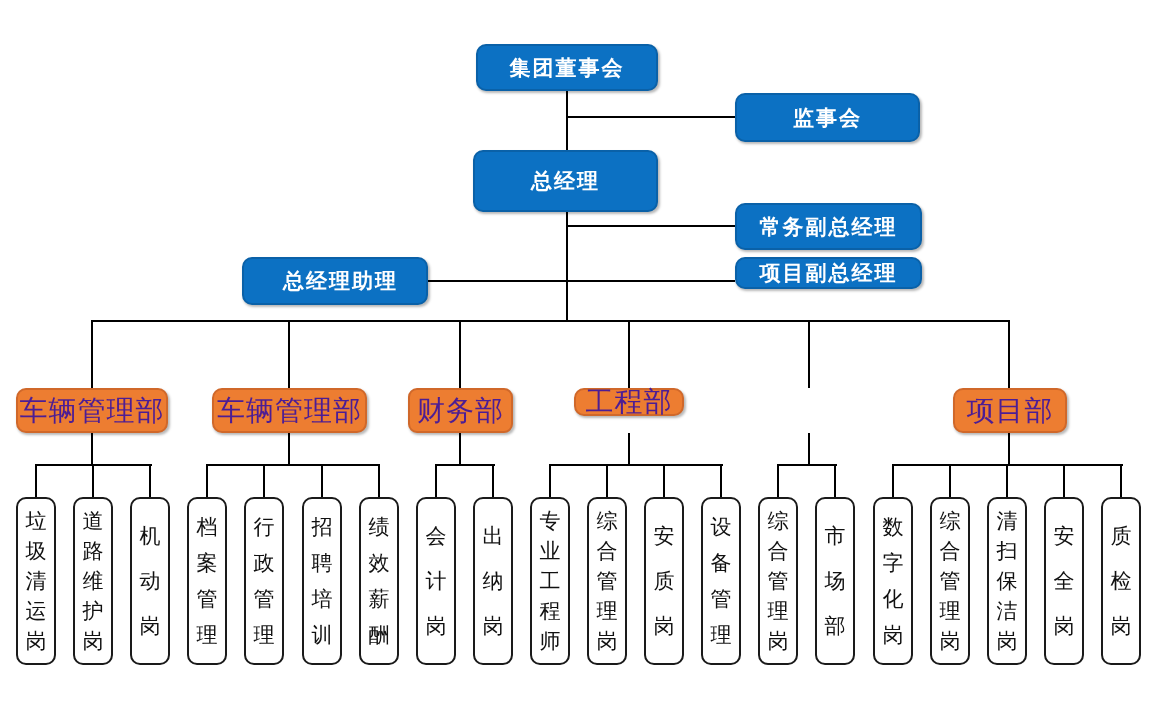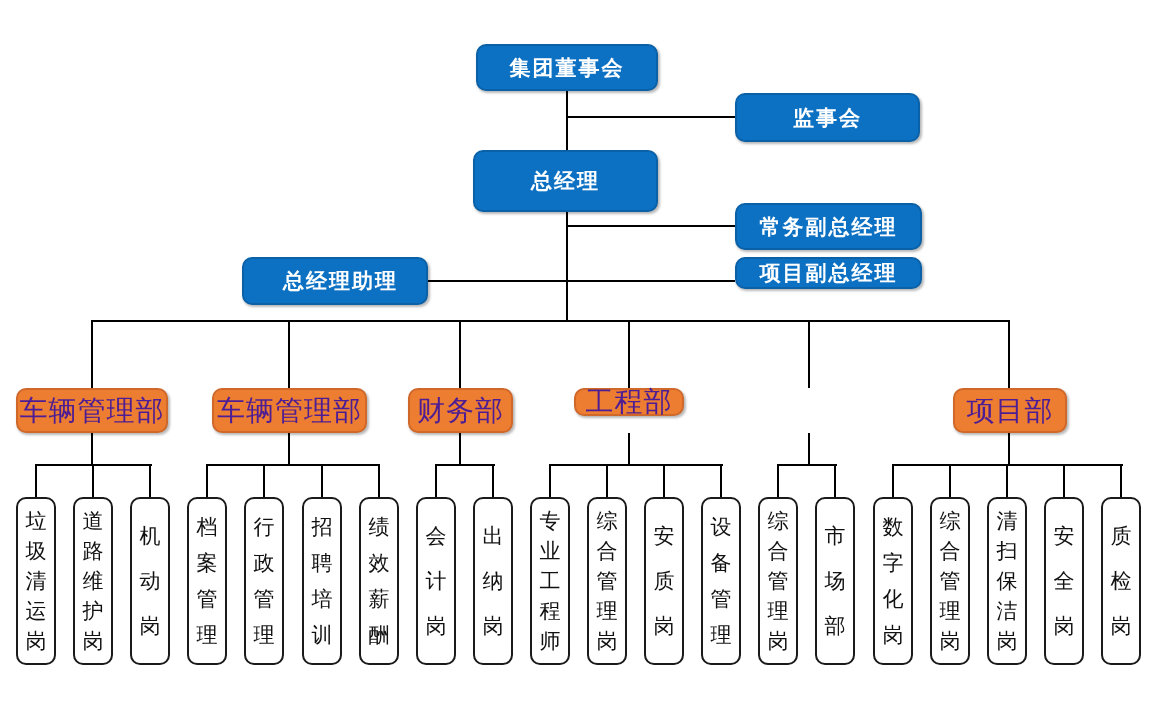--- a/index.html
+++ b/index.html
@@ -86,21 +86,21 @@
 
   <div class="node blue" style="left:476px;top:44px;width:182px;height:47px;">集团董事会</div>
   <div class="node blue" style="left:735px;top:93px;width:185px;height:49px;">监事会</div>
   <div class="node blue" style="left:473px;top:150px;width:185px;height:62px;">总经理</div>
   <div class="node blue" style="left:735px;top:203px;width:187px;height:47px;">常务副总经理</div>
   <div class="node blue" style="left:242px;top:257px;width:186px;height:48px;padding-left:11px;">总经理助理</div>
   <div class="node blue" style="left:735px;top:257px;width:187px;height:32px;">项目副总经理</div>
 
   <div class="node dept" style="left:16px;top:388px;width:152px;height:45px;">车辆管理部</div>
   <div class="node dept" style="left:212px;top:388px;width:155px;height:45px;">车辆管理部</div>
-  <div class="node dept" style="left:408px;top:388px;width:105px;height:45px;">财务部</div>
+  <div class="node dept" style="left:408px;top:388px;width:105px;height:45px;border-radius:9px;">财务部</div>
   <div class="node dept" style="left:574px;top:388px;width:110px;height:28px;">工程部</div>
   <div class="node dept" style="left:953px;top:388px;width:114px;height:45px;">项目部</div>
 
   <div class="node post vtext" style="left:16px;">
       <span>垃</span>
       <span>圾</span>
       <span>清</span>
       <span>运</span>
       <span>岗</span>
     </div>

